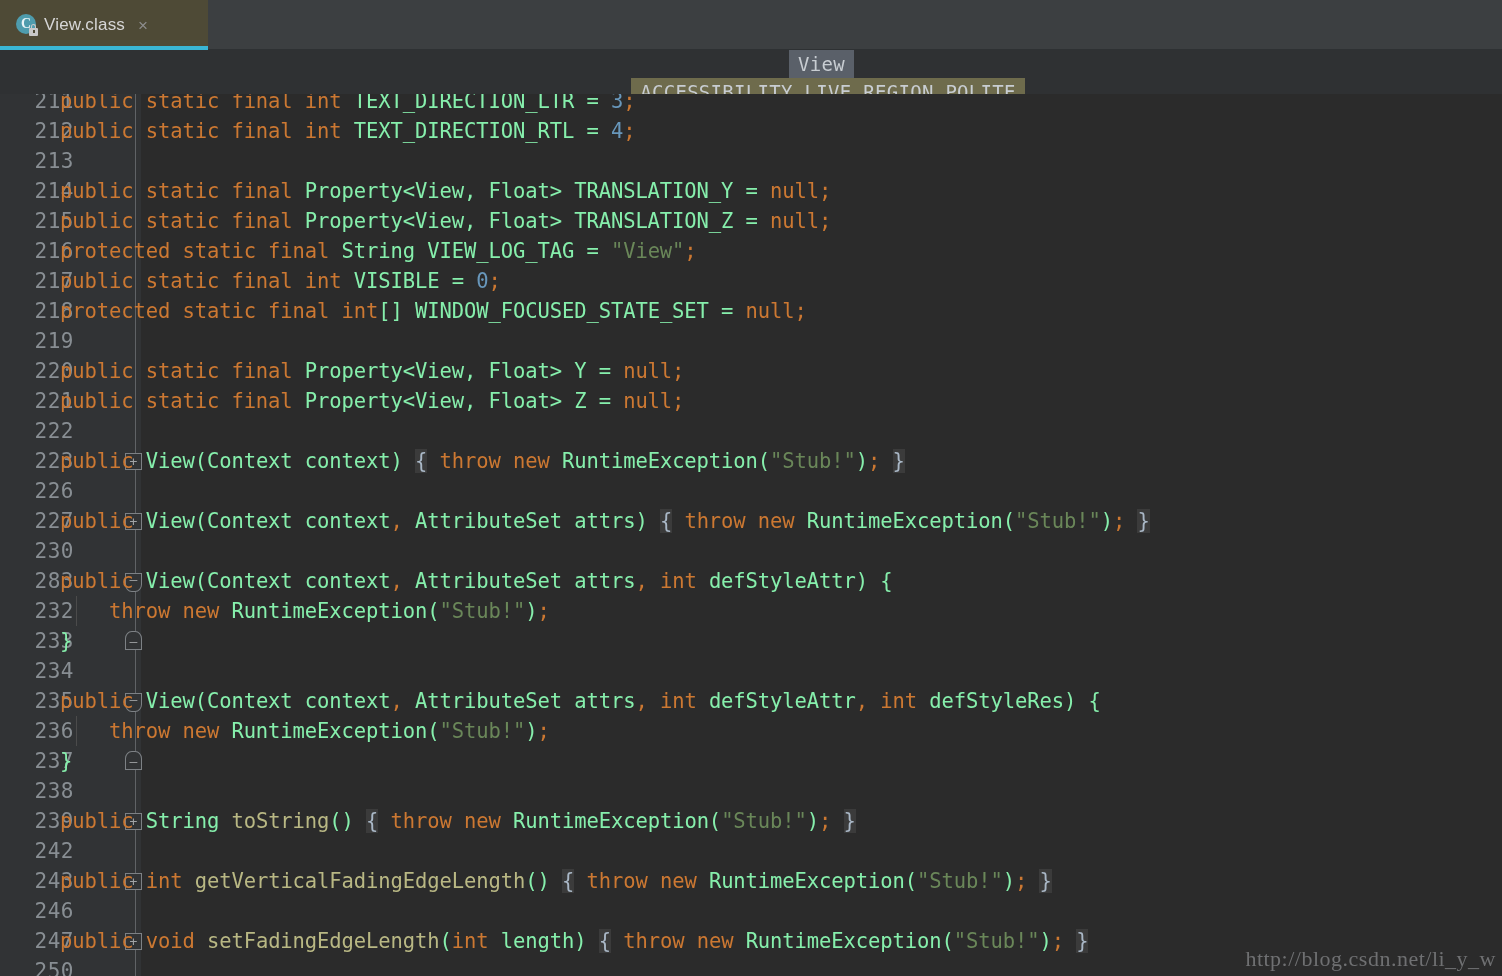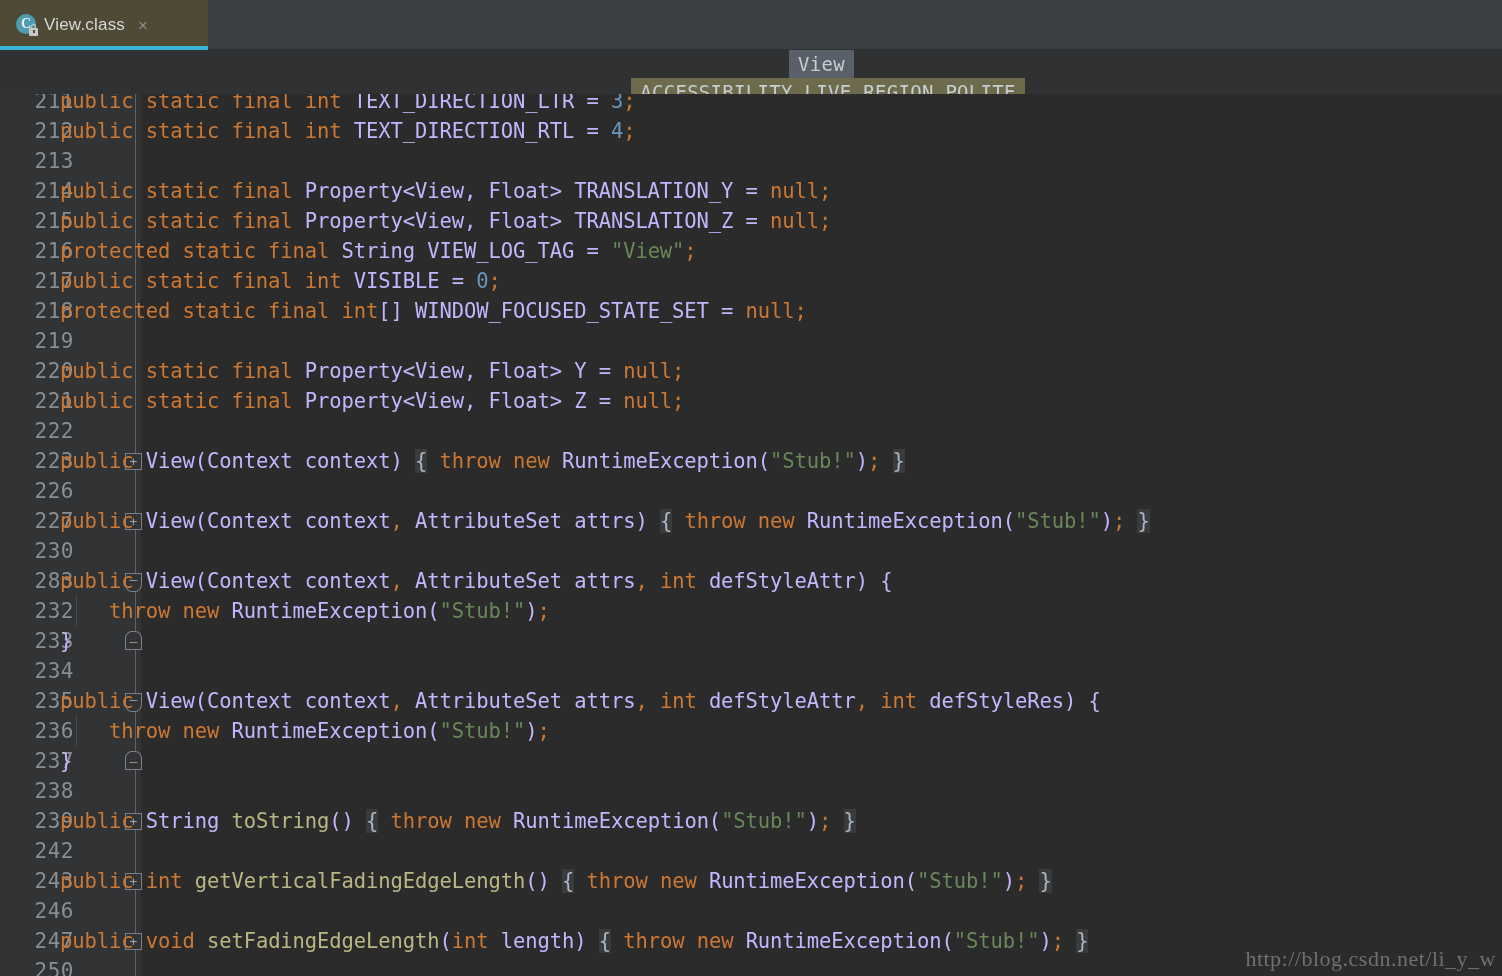--- a/index.html
+++ b/index.html
@@ -167,21 +167,21 @@
     left: 60px;
     white-space: pre;
     font-family: "DejaVu Sans Mono", monospace;
     font-size: 20.5px;
     line-height: 30px;
     color: #a9b7c6;
     letter-spacing: -0.1px;
   }
   
   .kw { color: #cc7832; }
-  .id { color: #c4b5fd; }
+  .id { color: #86efac; }
   .str { color: #6a8759; }
   .num { color: #6897bb; }
   .mth { color: #b9b884; }
   .brc { color: #a9b7c6; background: #3b3b3b; }
 
   
   .fold {
     position: absolute;
     left: 125px;
     top: 7px;

